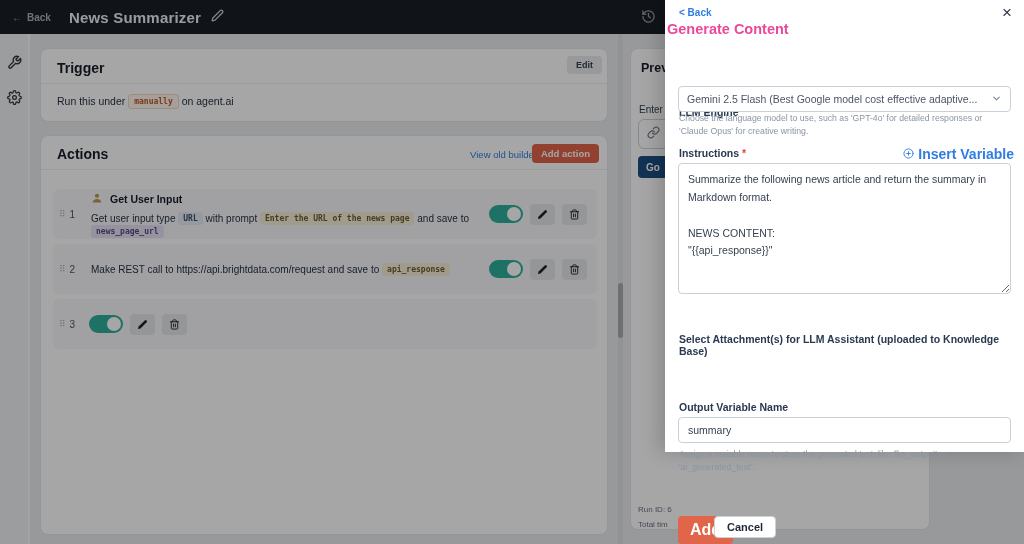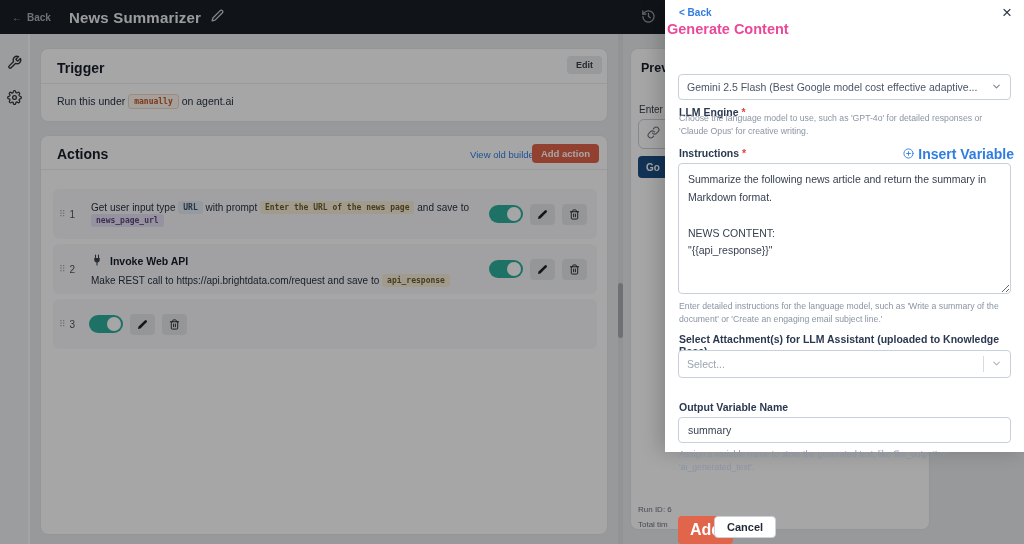--- a/index.html
+++ b/index.html
@@ -134,20 +134,27 @@
     <a class="link-blue" style="position:absolute;right:70px;top:13px;">View old builder</a>
     <button class="btn-orange" style="position:absolute;right:8px;top:8px;">Add action</button>
     <div class="divider" style="top:33px;"></div>
 
     <div class="action-row" style="top:53px;">
       <span class="row-meta">
         <span class="drag">⠿</span>
         <span>1</span>
       </span>
       <div class="row-content">
+        <div class="row-title-line">
+          <span><svg width="12" height="12" viewBox="0 0 24 24" fill="#b59a4e">
+                <circle cx="12" cy="7.5" r="4.2"></circle>
+                <path d="M3.5 21c0-4.5 3.8-7 8.5-7s8.5 2.5 8.5 7z"></path>
+              </svg></span>
+          <span class="row-title">Get User Input</span>
+        </div>
         <div class="row-desc">
           <span>Get user input type</span>
           <span class="badge b-blue">URL</span>
           <span>with prompt</span>
           <span class="badge b-tan">Enter the URL of the news page</span>
           <span>and save to</span>
           <span class="badge b-purple">news_page_url</span>
         </div>
       </div>
       <div class="row-controls">
@@ -169,28 +176,20 @@
           </button>
       </div>
     </div>
 
     <div class="action-row" style="top:108px;">
       <span class="row-meta">
         <span class="drag">⠿</span>
         <span>2</span>
       </span>
       <div class="row-content">
-        <div class="row-title-line">
-          <span><svg width="12" height="12" viewBox="0 0 24 24" fill="none" stroke="#3d4450" stroke-width="2.2" stroke-linecap="round">
-                <path d="M9 2v6M15 2v6"></path>
-                <path d="M6.5 8h11v3.5a5.5 5.5 0 0 1-11 0z" fill="#3d4450" stroke="none"></path>
-                <path d="M12 17v5"></path>
-              </svg></span>
-          <span class="row-title">Invoke Web API</span>
-        </div>
         <div class="row-desc">
           <span>Make REST call to https://api.brightdata.com/request and save to</span>
           <span class="badge b-tan">api_response</span>
         </div>
       </div>
       <div class="row-controls">
         <span class="toggle">
             <span class="knob"></span>
           </span>
         <button class="icon-btn">
@@ -257,21 +256,21 @@
 
   <div class="drawer">
     <a class="back-link">&lt; Back</a>
     <div class="d-title">Generate Content</div>
     <span class="close">×</span>
 
     <div class="f-label" style="top:64px;margin-top:42px;">
       <span>LLM Engine</span>
       <span class="req">*</span>
     </div>
-    <div class="f-select" style="top:74px;height:26px;">
+    <div class="f-select" style="top:86px;height:26px;">
       <span class="val">Gemini 2.5 Flash (Best Google model cost effective adaptive...</span>
       <span><svg width="11" height="11" viewBox="0 0 24 24" fill="none" stroke="#7b8594" stroke-width="2.4" stroke-linecap="round" stroke-linejoin="round">
             <polyline points="6 9 12 15 18 9"></polyline>
           </svg></span>
     </div>
     <div class="f-help" style="top:112px;">Choose the language model to use, such as 'GPT-4o' for detailed responses or 'Claude Opus' for creative writing.</div>
 
     <div class="f-label" style="top:147px;">
       <span>Instructions</span>
       <span class="req">*</span>
@@ -281,30 +280,22 @@
             <circle cx="12" cy="12" r="10"></circle>
             <line x1="12" y1="8" x2="12" y2="16"></line>
             <line x1="8" y1="12" x2="16" y2="12"></line>
           </svg></span>
       <span>Insert Variable</span>
     </span>
     <textarea class="f-textarea" spellcheck="false" style="">Summarize the following news article and return the summary in Markdown format.
 
 NEWS CONTENT:
 "{{api_response}}"</textarea>
-    <div class="f-help" style="top:300px;">Enter detailed instructions for the language model, such as 'Write a summary of the document' or 'Create an engaging email subject line.'</div>
 
     <div class="f-label" style="top:333px;">Select Attachment(s) for LLM Assistant (uploaded to Knowledge Base)</div>
-    <div class="f-select" style="top:350px;height:28px;">
-      <span class="val ph">Select...</span>
-      <span class="sel-divider"></span>
-      <span><svg width="11" height="11" viewBox="0 0 24 24" fill="none" stroke="#aeb6c0" stroke-width="2.4" stroke-linecap="round" stroke-linejoin="round">
-            <polyline points="6 9 12 15 18 9"></polyline>
-          </svg></span>
-    </div>
 
     <div class="f-label" style="top:401px;">Output Variable Name</div>
     <input class="f-input" style="top: 417px;" type="text" value="summary">
     <div class="f-help" style="top:448px;">Assign a variable name to store the generated text, like 'llm_output' or 'ai_generated_text'.</div>
 
     <button class="add-btn">Add</button>
     <button class="cancel-btn">Cancel</button>
   </div>
 
 </div>

